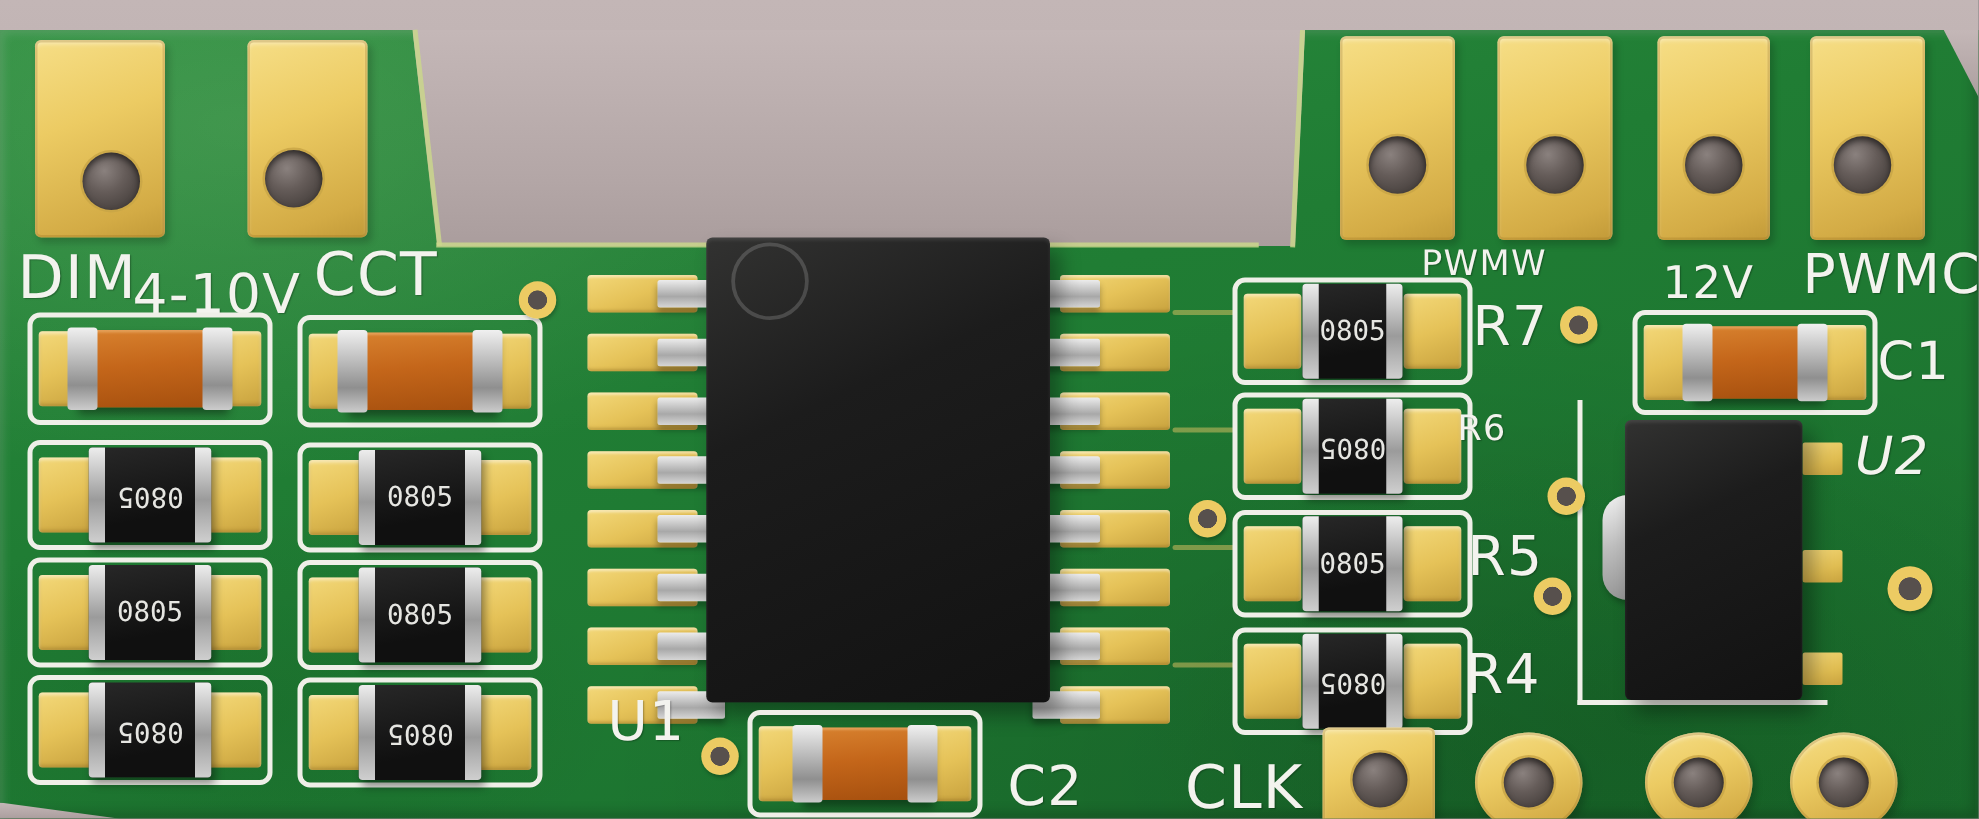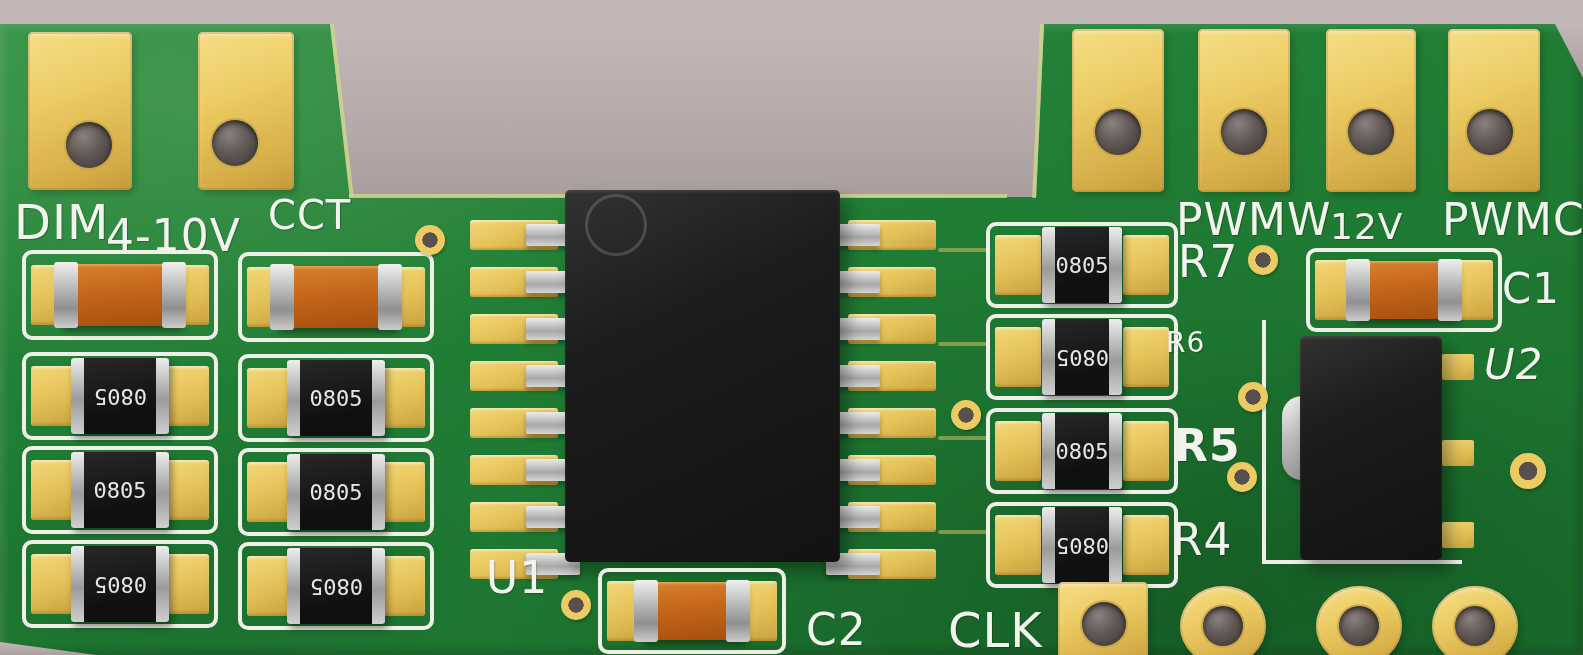--- a/index.html
+++ b/index.html
@@ -115,22 +115,22 @@
     </div>
     <div class="pth" style="left:1326px;top:5px;width:90px;height:163px;">
       <div class="hole" style="left:22px;top:80px;width:46px;height:46px;"></div>
     </div>
     <div class="pth" style="left:1448px;top:5px;width:92px;height:163px;">
       <div class="hole" style="left:19px;top:80px;width:46px;height:46px;"></div>
     </div>
 
     <div class="slk" style="left:14px;top:170px;font-size:48px;">DIM</div>
     <div class="slk" style="left:106px;top:186px;font-size:44px;">4-10V</div>
-    <div class="slk" style="left:268px;top:168px;font-size:40px;">CCT</div>
-    <div class="slk" style="left:1176px;top:170px;font-size:44px;">PWMW</div>
+    <div class="slk" style="left:251px;top:168px;font-size:48px;">CCT</div>
+    <div class="slk" style="left:1137px;top:170px;font-size:28px;">PWMW</div>
     <div class="slk" style="left:1330px;top:182px;font-size:36px;">12V</div>
     <div class="slk" style="left:1442px;top:170px;font-size:44px;">PWMC</div>
 
     <div class="smd" style="left:22px;top:226px;width:188px;height:82px;">
       <div class="spad l"></div>
       <div class="spad r"></div>
       <div class="capchip">
         <span class="end l"></span>
         <span class="end r"></span>
       </div>
@@ -279,21 +279,21 @@
       <div class="spad l"></div>
       <div class="spad r"></div>
       <div class="chip sq rot">
         <span class="end l"></span>
         <span class="end r"></span>
         <span class="mark">0805</span>
       </div>
     </div>
     <div class="slk" style="left:1178px;top:212px;font-size:44px;">R7</div>
     <div class="slk" style="left:1154px;top:302px;font-size:28px;padding-left:12px;">R6</div>
-    <div class="slk" style="left:1174px;top:396px;font-size:44px;font-weight:bold;">R5</div>
+    <div class="slk" style="left:1174px;top:396px;font-size:44px;">R5</div>
     <div class="slk" style="left:1172px;top:490px;font-size:44px;">R4</div>
 
     <div class="smd" style="left:1306px;top:224px;width:188px;height:76px;">
       <div class="spad l"></div>
       <div class="spad r"></div>
       <div class="capchip" style="width:104px;height:58px;">
         <span class="end l"></span>
         <span class="end r"></span>
       </div>
     </div>

